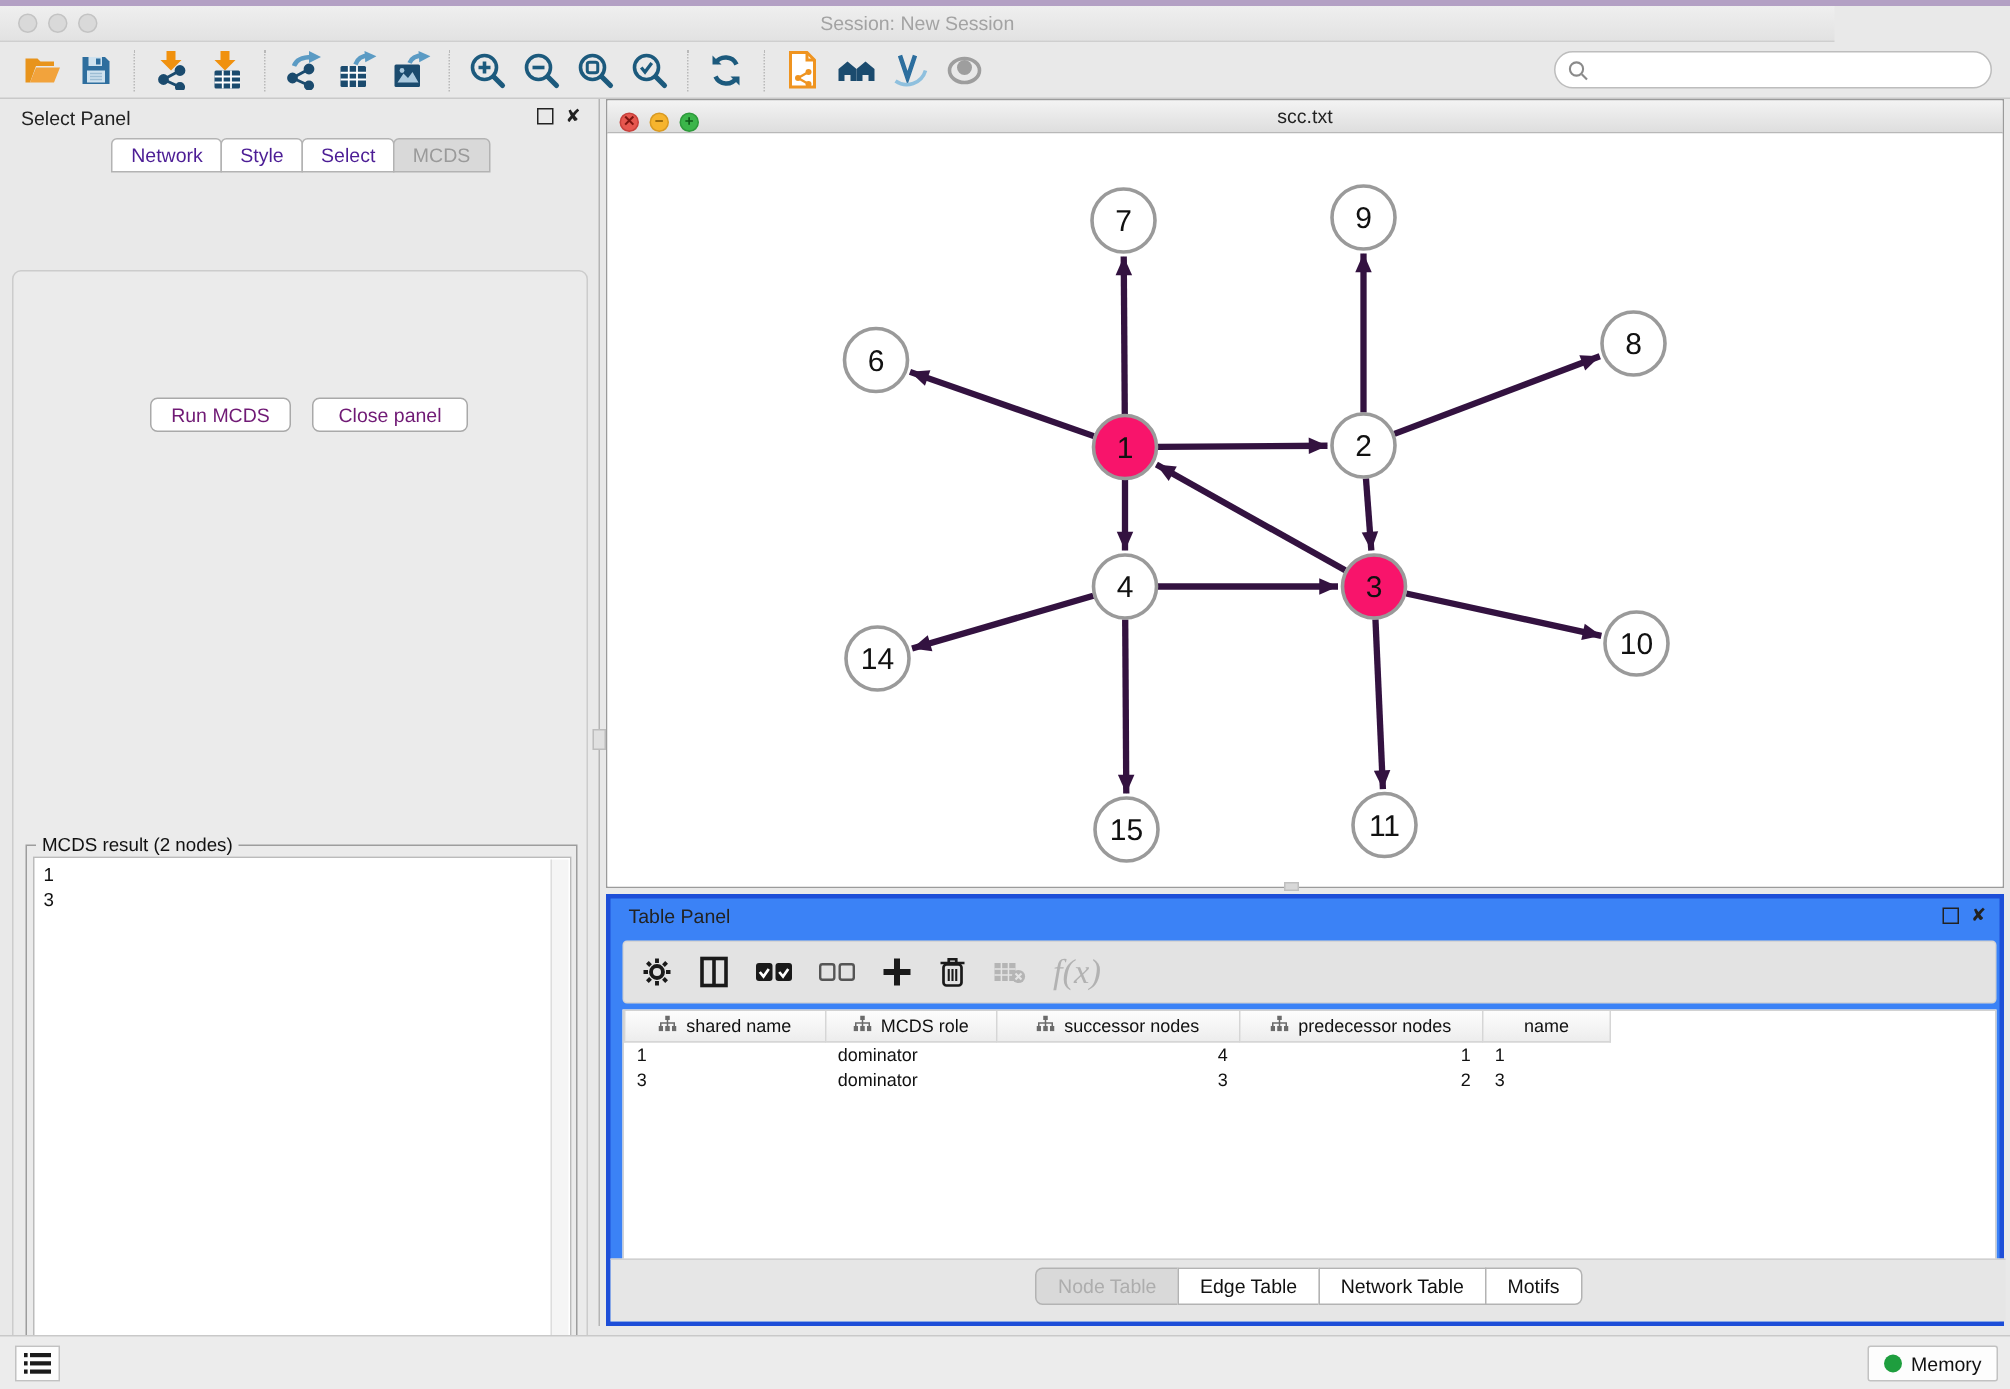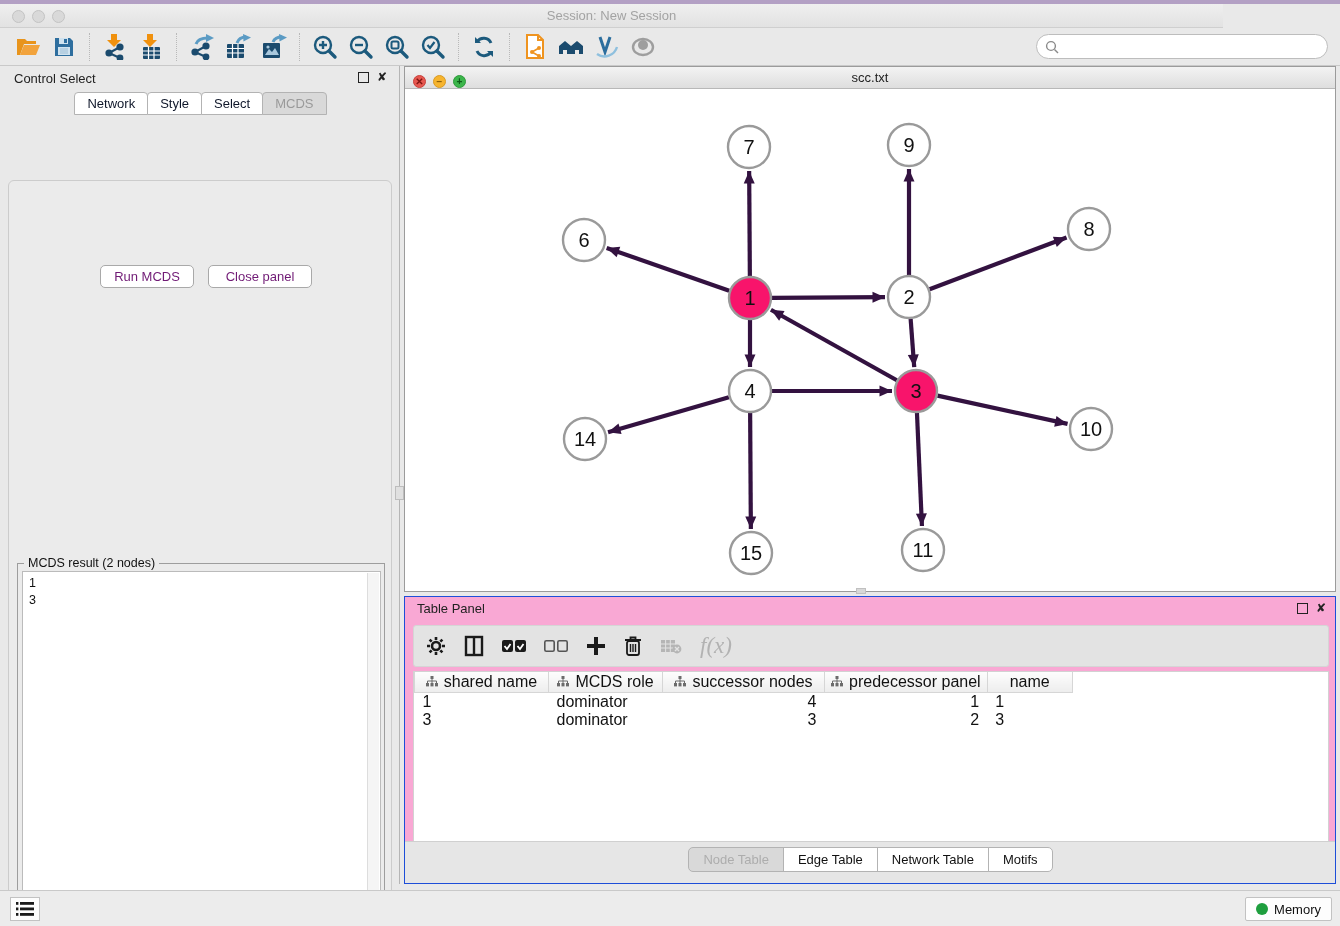--- a/index.html
+++ b/index.html
@@ -20,21 +20,21 @@
   #search-wrap { position:absolute; right:12px; top:6px; width:292px; height:25px; background:#fff; border:1px solid #bdbdbd; border-radius:13px; display:flex; align-items:center; padding-left:8px; }
   #search-input { border:none; outline:none; flex:1; height:20px; font-size:12px; background:transparent; }
 
   
   #control-panel { left:4px; top:66px; width:392px; height:818px; }
   #cp-header { height:26px; font-size:13px; color:#222; padding-left:10px; line-height:26px; position:relative; }
   .panel-winbtns { position:absolute; right:8px; top:6px; display:flex; gap:8px; }
   .wb { width:11px; height:11px; font-size:12px; line-height:11px; color:#222; }
   .wb.float { border:1.5px solid #222; }
   #cp-tabs { display:flex; justify-content:center; position:relative; z-index:2; }
-  .cp-tab { border:1px solid #b3b3b3; background:#fff; padding:3px 12px; font-size:13px; color:#0f172a; border-radius:4px 4px 0 0; margin-right:-1px; }
+  .cp-tab { border:1px solid #b3b3b3; background:#fff; padding:3px 12px; font-size:13px; color:#4c1d95; border-radius:4px 4px 0 0; margin-right:-1px; }
   .cp-tab.selected { background:#d9d9d9; color:#9a9a9a;padding-left:12px; }
   #cp-body { position:absolute; left:4px; top:114px; width:384px; height:766px; background:#ebebeb; border:1px solid #cccccc; border-radius:6px; }
   #opt-label { width:100%; text-align:center; margin-top:24px; font-size:13px; color:#111; }
   #criterion-select { position:absolute; left:40px; top:48px; width:312px; height:24px; background:#fff; border:1px solid #ababab; border-radius:5px; font-size:13px; padding-left:10px; line-height:22px; color:#111; }
   .updown { position:absolute; right:8px; top:3px; width:10px; height:16px; }
   .updown svg { display:block; }
   .cp-btn { position:absolute; top:84px; height:23px; background:#fff; border:1px solid #a9a9a9; border-radius:5px; font-size:13px; color:#701a75; text-align:center; line-height:21px; }
   #run-btn { left:91px; width:94px; }
   #closepanel-btn { left:199px; width:104px; }
   #result-box { position:absolute; left:8px; top:382px; width:368px; height:372px; border:1px solid #9d9d9d; background:#ebebeb; }
@@ -53,27 +53,27 @@
   #net-titlebar .dots { position:absolute; left:8px; top:4px; }
   .dot-close { background:#e6574f; border:1px solid #c8413c; color:#7e1410; }
   .dot-min { background:#f5b station;} 
   .dot-min { background:#f6b42e; border:1px solid #d99a22; color:#8a5d06; }
   .dot-max { background:#3bb54a; border:1px solid #2d9a3b; color:#0d5a18; }
   #net-title { width:100%; text-align:center; font-size:13px; color:#222; line-height:21px; }
   #graph-canvas { position:relative; width:930px; height:502px; background:#fff; }
   #net-hscroll-handle { left:856px; top:588px; width:10px; height:6px; background:#d8d8d8; border:1px solid #c0c0c0; }
 
   
-  #table-panel { left:404px; top:596px; width:932px; height:288px; background:#f9a8d4; border:1px solid #1d4ed8; }
+  #table-panel { left:404px; top:596px; width:932px; height:288px; background:#3b82f6; border:3px solid #1d4ed8; }
   #tp-header { height:24px; position:relative; font-size:13px; color:#222; padding-left:12px; line-height:24px; }
   #tp-toolbar { position:absolute; left:8px; top:28px; width:916px; height:42px; background:#e3e3e3; border:1px solid #d5d5d5; border-radius:3px; display:flex; align-items:center; padding-left:12px; gap:18px; }
   .tp-icon { display:flex; align-items:center; justify-content:center; height:26px; }
   #fx-icon { font-family:"Liberation Serif", serif; font-style:italic; font-size:23px; color:#b2b2b2; }
   #tp-table-wrap { position:absolute; left:8px; top:74px; width:916px; height:172px; background:#fff; border:1px solid #d2d2d2; overflow:hidden; }
-  table { border-collapse:collapse; font-size:16px; }
+  table { border-collapse:collapse; font-size:12px; }
   th { background:linear-gradient(#fdfdfd,#ededed); border:1px solid #d6d6d6; border-top:none; font-weight:normal; color:#111; height:20px; padding:0 6px; white-space:nowrap; }
   th .hdr-inner { display:flex; align-items:center; justify-content:center; gap:6px; }
   td { height:17px; padding:0 8px; color:#111; white-space:nowrap; }
   td.num { text-align:right; }
   #tp-bottom { position:absolute; left:0px; bottom:0px; width:930px; height:42px; background:#e6e6e6; border-top:1px solid #d0d0d0; display:flex; align-items:flex-start; justify-content:center; padding-top:5px; }
   .tp-tab { border:1px solid #b3b3b3; background:#fff; padding:4px 14px; font-size:13px; color:#111; margin-right:-1px; }
   .tp-tab:first-child { border-radius:5px 0 0 5px; }
   .tp-tab:last-child { border-radius:0 5px 5px 0; }
   .tp-tab.selected { background:#d9d9d9; color:#adadad; }
 
@@ -232,21 +232,21 @@
     <svg width="14" height="14" viewBox="0 0 14 14">
         <circle cx="6" cy="6" r="4.4" stroke="#8a8a8a" stroke-width="1.4" fill="none"></circle>
         <path d="M9.5 9.5l3.5 3.5" stroke="#8a8a8a" stroke-width="1.4"></path>
       </svg>
     <input id="search-input" value="" style="">
   </span>
 </div>
 
 <div class="abs" id="control-panel">
   <div id="cp-header">
-    <span>Control Select</span>
+    <span>Select Panel</span>
     <span class="panel-winbtns">
       <span class="wb float"></span>
       <span class="wb">✘</span>
     </span>
   </div>
   <div id="cp-tabs">
       <span class="cp-tab">Network</span>
       <span class="cp-tab">Style</span>
       <span class="cp-tab">Select</span>
       <span class="cp-tab selected">MCDS</span>
@@ -434,21 +434,21 @@
               <span class="hdr-inner">
                 <span><svg width="12" height="11" viewBox="0 0 12 11">
                     <g fill="#6b6b6b">
                       <rect x="4.5" y="0" width="3" height="3"></rect>
                       <rect x="0" y="7" width="3" height="3.4"></rect>
                       <rect x="4.5" y="7" width="3" height="3.4"></rect>
                       <rect x="9" y="7" width="3" height="3.4"></rect>
                       <path d="M6 3v2M1.5 7V5h9v2M6 5v2" stroke="#6b6b6b" stroke-width="1" fill="none"></path>
                     </g>
                   </svg></span>
-                <span>predecessor panel</span>
+                <span>predecessor nodes</span>
               </span>
             </th>
             <th style="width: 85px;">
               <span class="hdr-inner">
                 <span>name</span>
               </span>
             </th>
           </tr>
         </thead>
       <tbody id="table-body">

